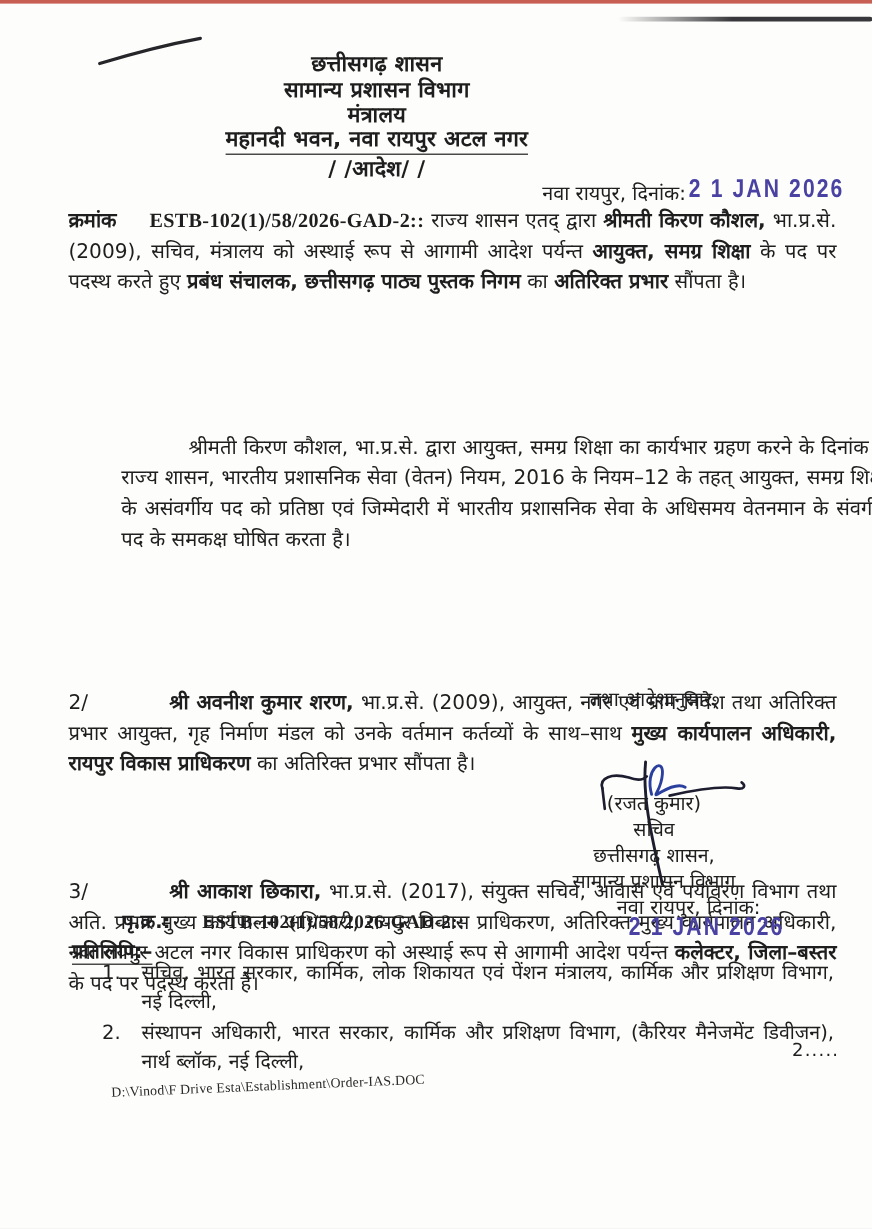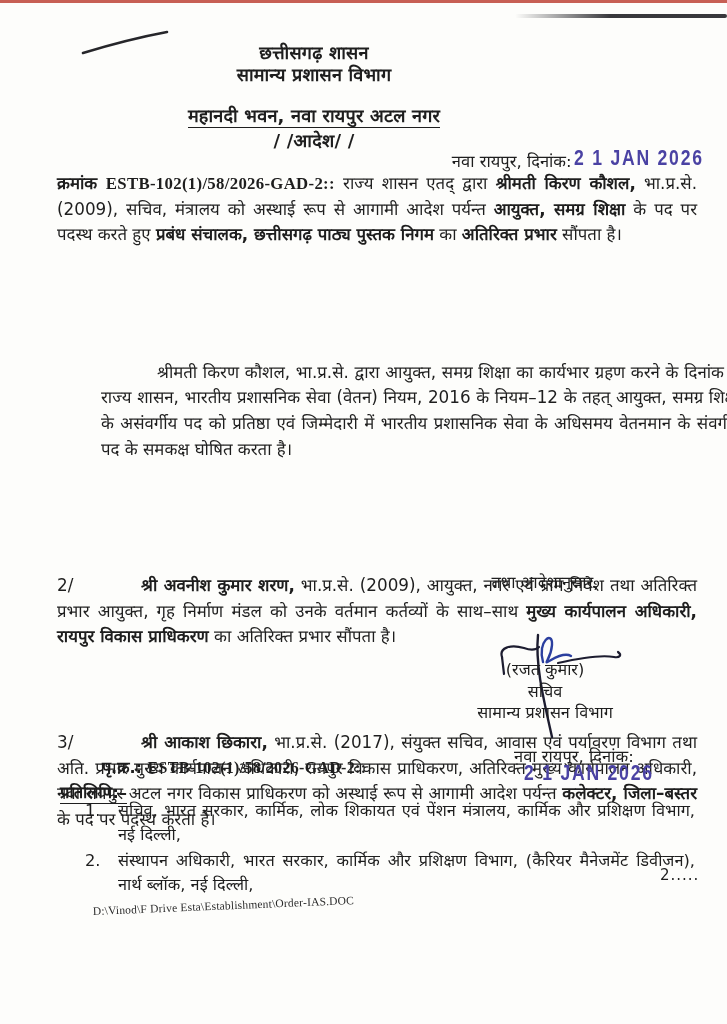--- a/index.html
+++ b/index.html
@@ -18,21 +18,21 @@
   .hline .u{border-bottom:1.6px solid #1e1e1e;padding-bottom:1px;}
   
   .date-row{display:flex;align-items:flex-start;gap:2px;}
   .date-place{font-size:16.5px;font-weight:500;}
   .stamp{font-family:"Liberation Sans",sans-serif;font-weight:700;font-size:20px;
     letter-spacing:2px;transform:scaleX(.88) scaleY(1.08);transform-origin:left top;white-space:nowrap;}
   
   .col{left:57px;width:640px;}
   .para{margin:0;font-size:16.8px;line-height:25.6px;text-align:justify;position:relative;}
   .para .b,b{font-weight:700;}
-  .latin{font-family:"Liberation Serif",serif;font-weight:700;letter-spacing:.3px;}
+  .latin{font-family:"Liberation Serif",serif;font-weight:700;letter-spacing:.3px;margin-left:21px;}
   .indent1{text-indent:56px;margin-left:44px;}
   .numpara{text-indent:84px;}
   .pnum{position:absolute;left:0;top:0;font-weight:500;text-indent:0;}
   
   .center-block{text-align:center;font-size:16.5px;line-height:22.5px;font-weight:500;}
   .sig-block{text-align:center;font-size:16.2px;line-height:21.5px;font-weight:500;}
   .ref{font-size:16px;font-weight:700;}
   .copies-head{font-size:16.5px;font-weight:700;border-bottom:1.5px solid #1e1e1e;padding-bottom:1px;}
   .copy-item{display:flex;font-size:16.3px;line-height:23.5px;margin-bottom:3px;}
   .copy-num{width:33px;flex:none;}
@@ -49,20 +49,21 @@
 
   <div class="abs top-rule" style="background: rgb(199, 95, 84);"></div>
   <div class="abs smudge"></div>
 
   <svg class="abs" style="left:78px;top:28px;" width="95" height="30" viewBox="0 0 95 30">
     <path d="M5,25 C28,18 62,9 89,4" fill="none" stroke="#26262a" stroke-width="2.6" stroke-linecap="round"></path>
   </svg>
 
   <div class="abs hline" style="top:40px;">छत्तीसगढ़ शासन</div>
   <div class="abs hline" style="top:62px;">सामान्य प्रशासन विभाग</div>
+  <div class="abs hline" style="top:83px;">मंत्रालय</div>
   <div class="abs hline" style="top:128px;font-weight:700;">/ /आदेश/ /</div>
   <div class="abs hline" style="top:103px;">
     <span class="u">महानदी भवन, नवा रायपुर अटल नगर</span>
   </div>
 
   <div class="abs date-row" style="top:146px;right:6px;">
     <span class="date-place" style="padding-top:3px;">नवा रायपुर, दिनांक:</span>
     <span class="stamp" style="color: rgb(74, 66, 163);">2 1 JAN 2026</span>
   </div>
 
@@ -88,20 +89,21 @@
     <path d="M62,42 C59,33 70,29 84,33 C92,36 96,35 99,32" fill="none" stroke="#1d1d30" stroke-width="2.2" stroke-linecap="round"></path>
     <path d="M62,42 L64,59" fill="none" stroke="#1d1d30" stroke-width="2.2" stroke-linecap="round"></path>
     <path d="M98,20 C95,50 104,86 112,122" fill="none" stroke="#1d1d30" stroke-width="2.4" stroke-linecap="round"></path>
     <path d="M118,48 C140,43 163,40 174,42 C180,43 182,40 178,37" fill="none" stroke="#1d1d30" stroke-width="2.2" stroke-linecap="round"></path>
     <path d="M103,47 C97,26 113,15 112,30 C111,45 101,51 111,45 C118,41 126,38 131,41" fill="none" stroke="#2b3f9f" stroke-width="2.4" stroke-linecap="round"></path>
   </svg>
 
   <div class="abs sig-block" style="top:659px;left:440px;width:210px;">
     <div>(रजत कुमार)</div>
     <div>सचिव</div>
+    <div>छत्तीसगढ़ शासन,</div>
     <div>सामान्य प्रशासन विभाग</div>
   </div>
 
   <div class="abs ref" style="top:756px;left:82px;padding-left:20px;">
     <span>पृ.क्र.: </span><span class="latin">ESTB-102(1)/58/2026-GAD-2::</span>
   </div>
   <div class="abs date-place" style="top:744px;left:514px;">नवा रायपुर, दिनांक:</div>
   <div class="abs stamp" style="top: 761px; left: 524px; color: rgb(74, 66, 163);">2 1 JAN 2026</div>
 
   <div class="abs" style="top:780px;left:60px;">

